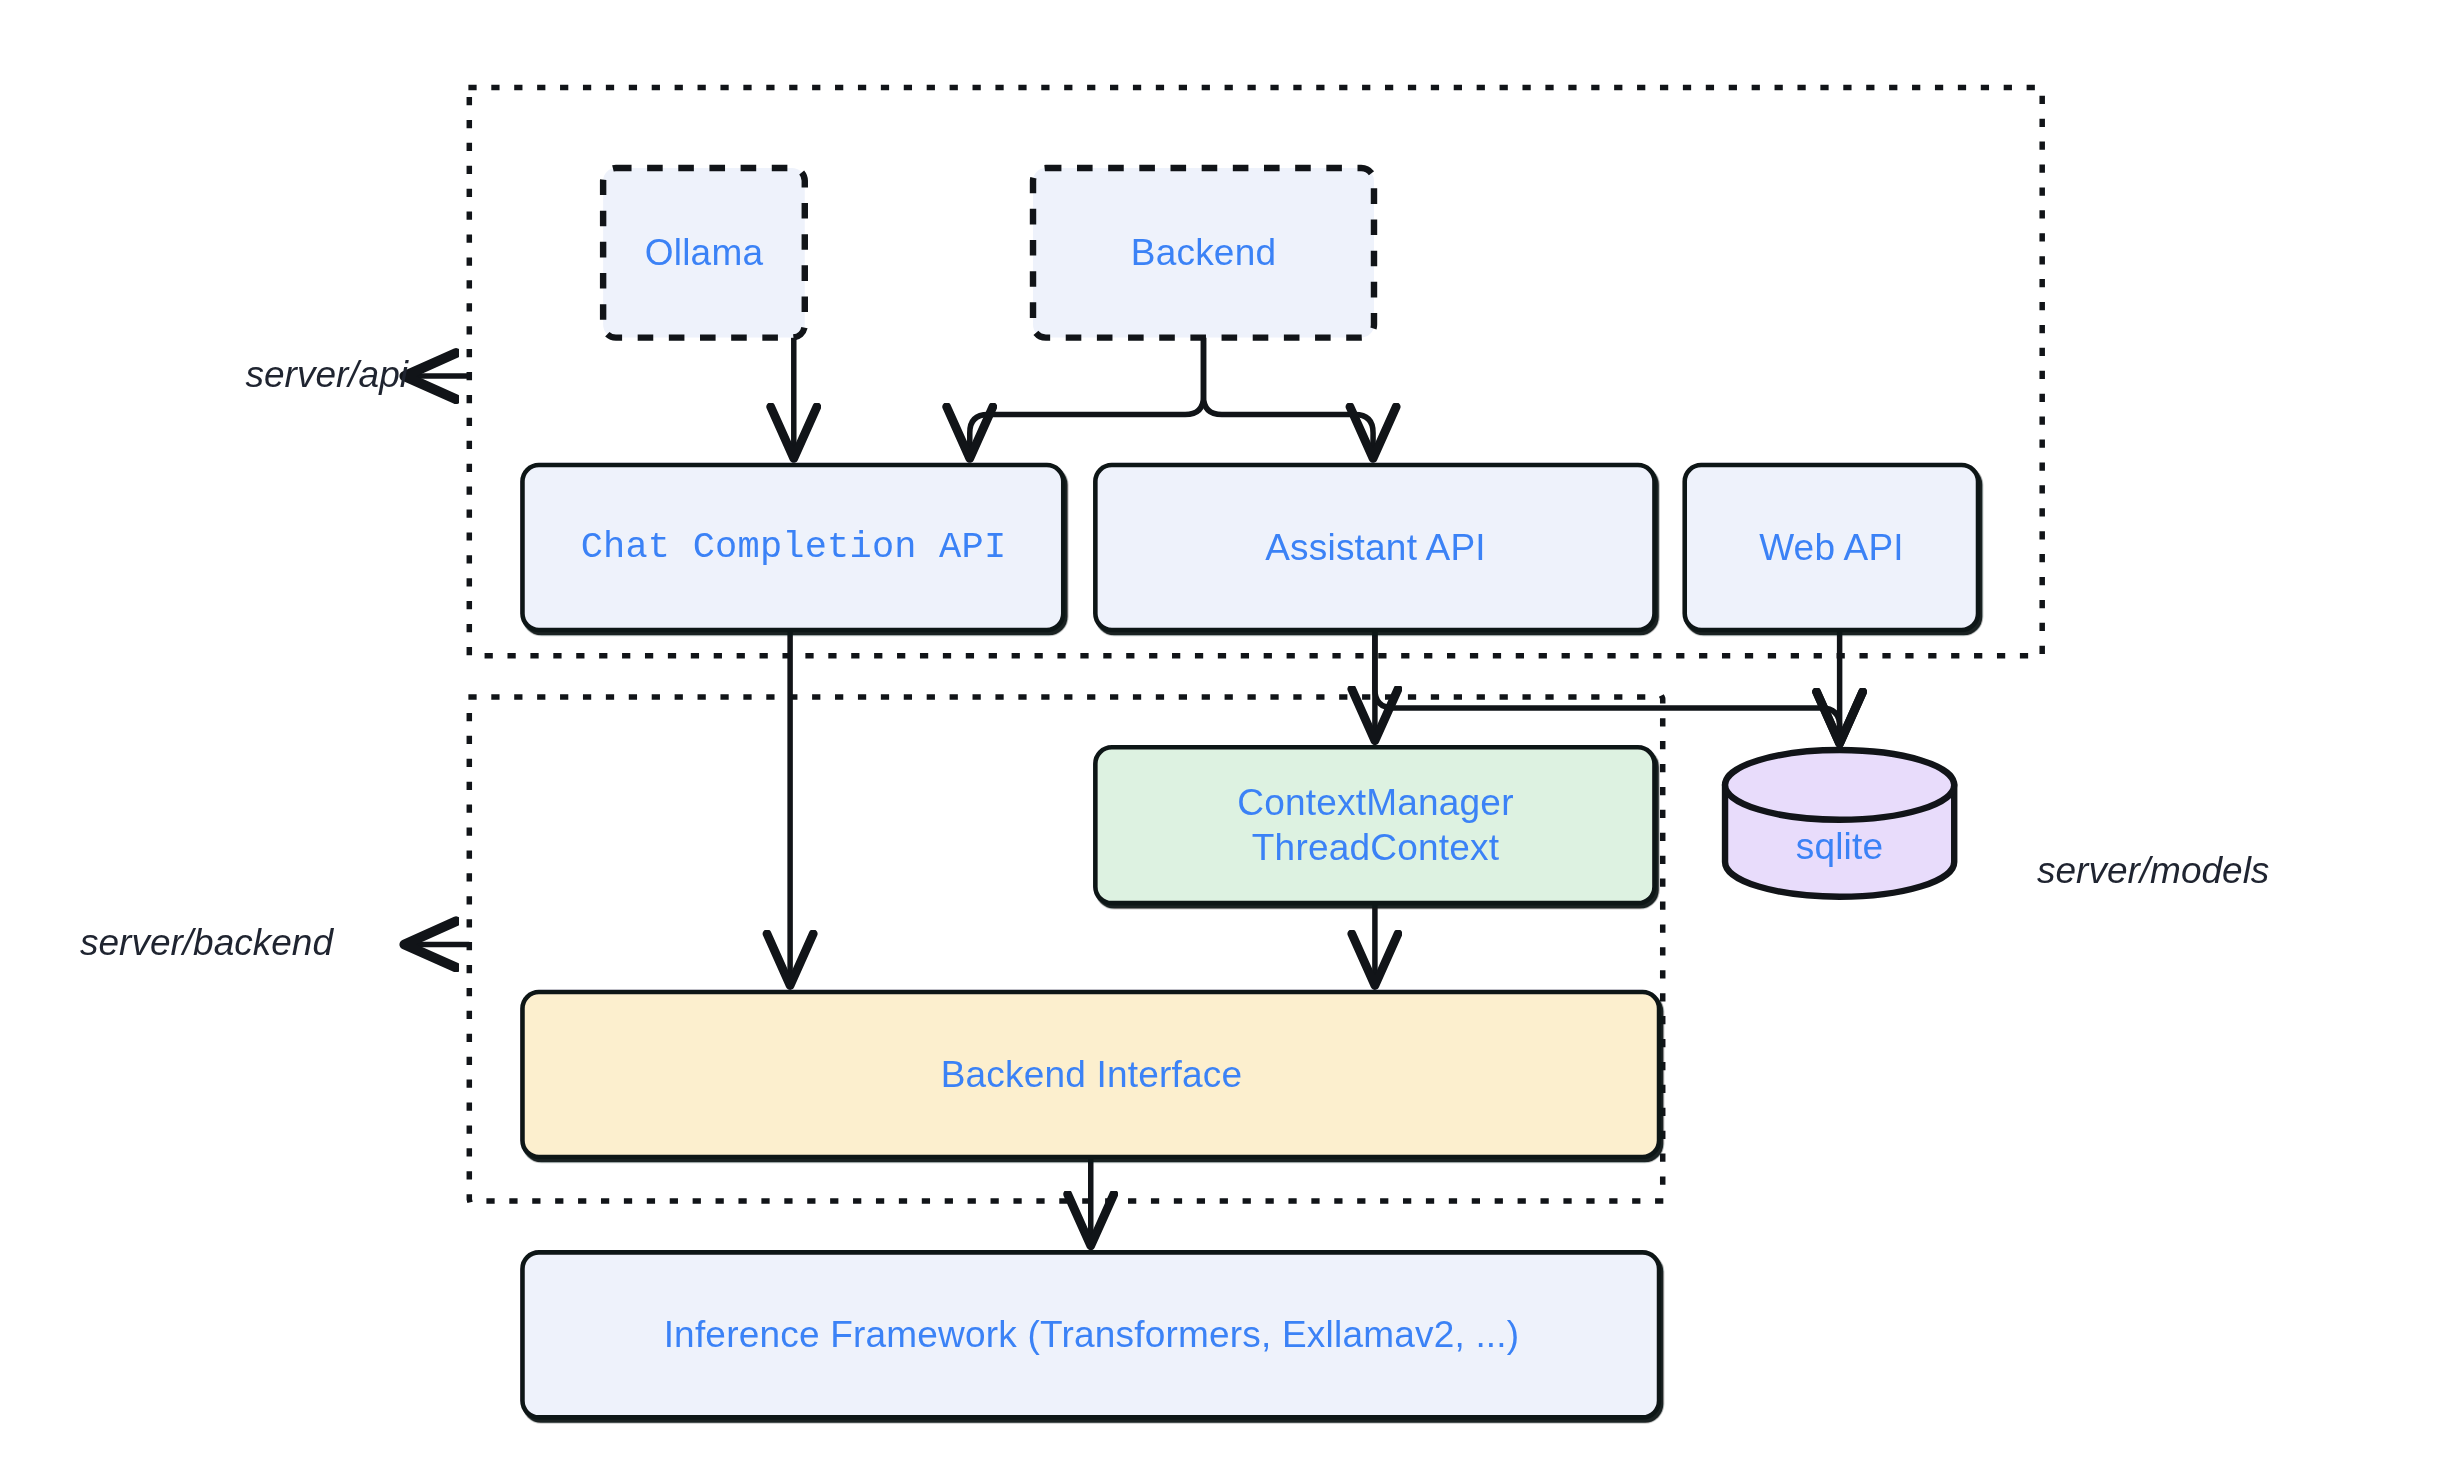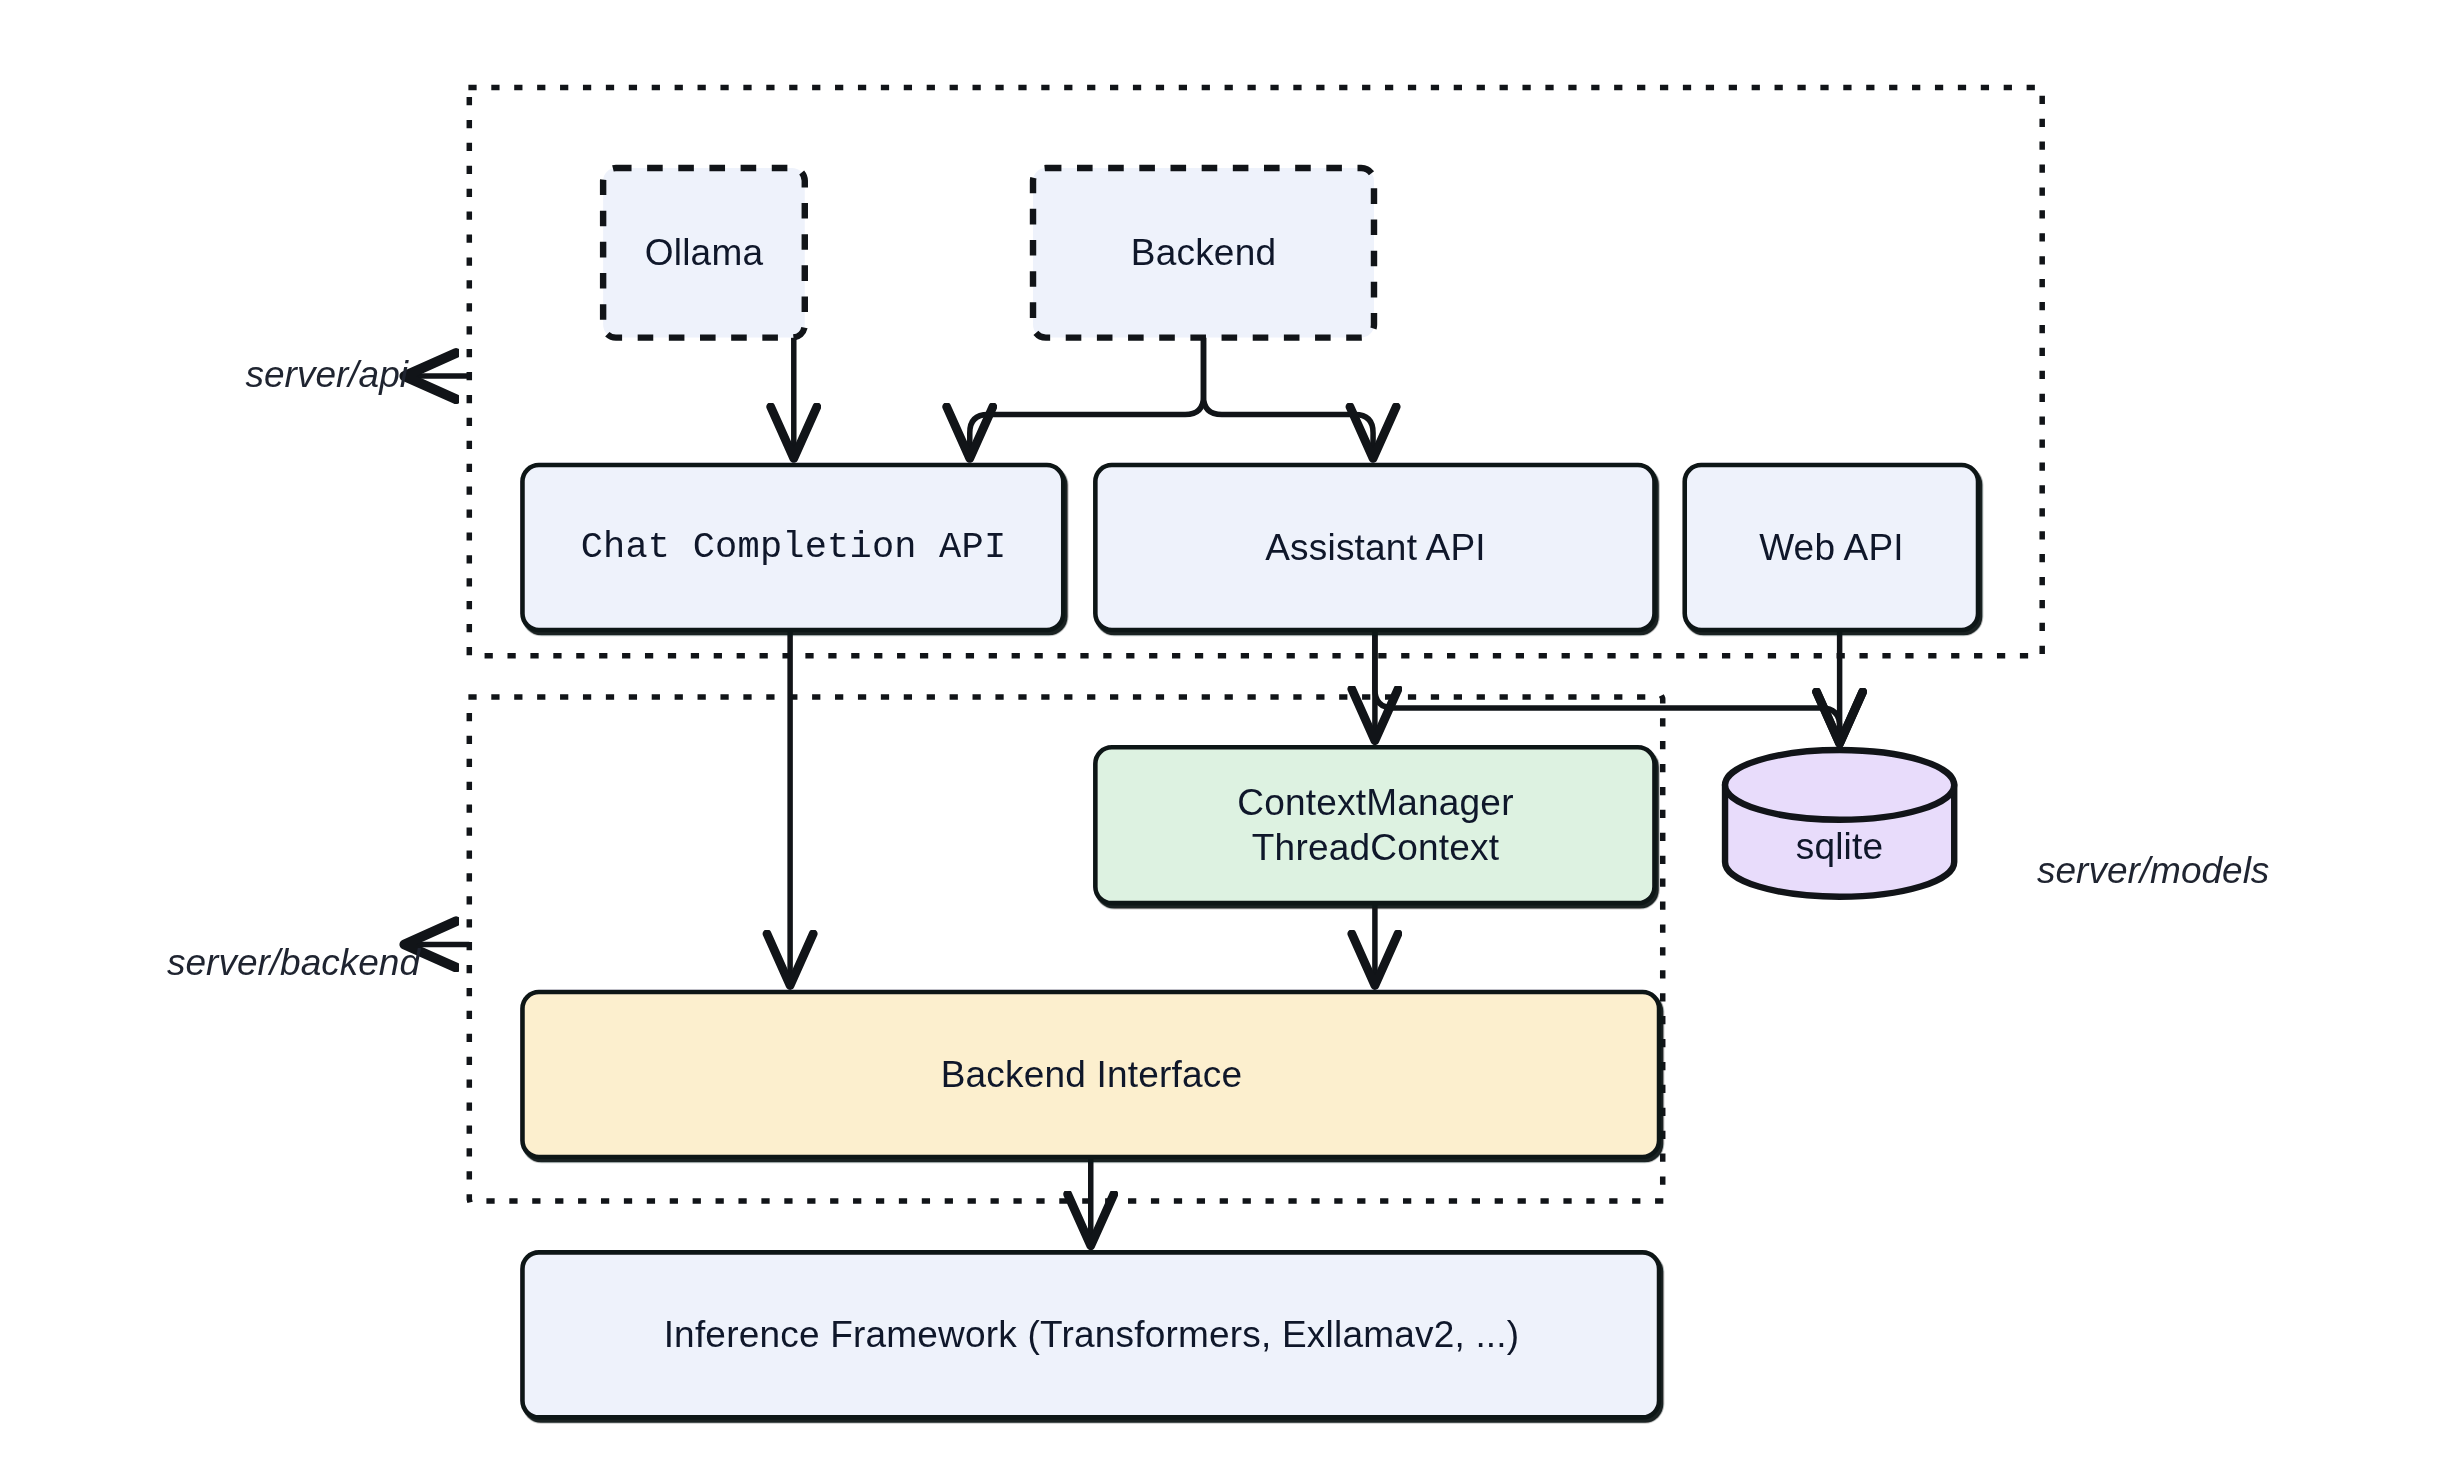--- a/index.html
+++ b/index.html
@@ -22,21 +22,21 @@
     inset: 0;
     width: 2462px;
     height: 1480px;
   }
   .node-label {
     position: absolute;
     display: flex;
     align-items: center;
     justify-content: center;
     text-align: center;
-    color: #0f172a;
+    color: #3b82f6;
     font-size: 37px;
     line-height: 1.22;
     letter-spacing: 0.2px;
     white-space: pre;
     pointer-events: none;
   }
   .edge-label {
     position: absolute;
     color: #1f2430;
     font-size: 37px;
@@ -124,18 +124,18 @@
 ThreadContext</div>
 
   <div class="node-label" style="left:523px; top:992px; width:1137px; height:165px;">Backend Interface</div>
 
   <div class="node-label" style="left:1725px; top:805px; width:229px; height:83px;">sqlite</div>
 
   <div class="node-label" style="left:523px; top:1252px; width:1137px; height:165px;">Inference Framework (Transformers, Exllamav2, ...)</div>
 
   <div class="edge-label" style="left:188px; top:353px; width:220px; text-align:right;">server/api</div>
 
-  <div class="edge-label" style="left:90px; top:921px; width:330px; text-align:right;margin-top:20px;">server/backend</div>
+  <div class="edge-label" style="left:80px; top:921px; width:330px; ">server/backend</div>
 
   <div class="edge-label" style="left:2037px; top:805px; width:385px; text-align:left;margin-top:44px;">server/models</div>
 
 </div>
 
 
 </body></html>

